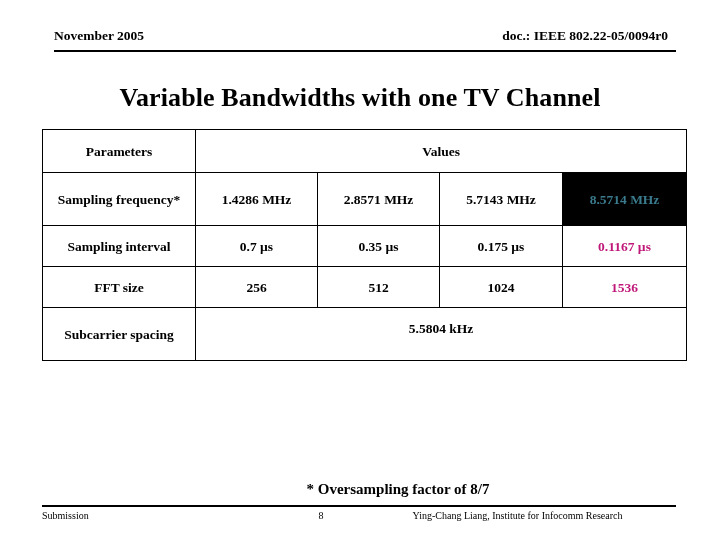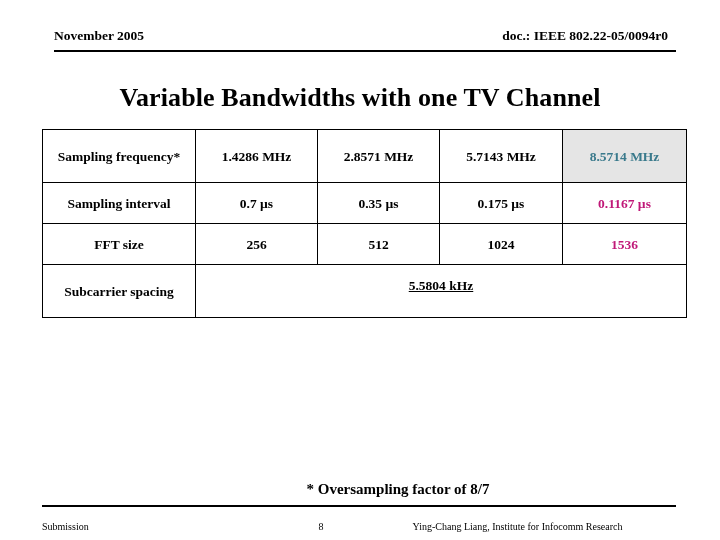--- a/index.html
+++ b/index.html
@@ -78,25 +78,25 @@
   col.c3 { width: 123px; }
   col.c4 { width: 124px; }
 
   td.hdrcell { height: 36px; }
   td.r-tall  { height: 46px; }
   td.r-mid   { height: 34px; }
   td.r-last  { height: 48px; }
 
   td.accent  { color: #c01878; font-weight: bold; }
   td.hl {
-    background: #e5e5e5;
+    background: #000000;
     color: #3a7a8c;
     font-weight: bold;
   }
-  td.merged { text-align: center; text-decoration: underline; }
+  td.merged { text-align: center; }
   td.merged .mval {
     display: block;
     margin-top: -12px;
   }
 
   
   .footnote {
     position: absolute;
     left: 0;
     top: 480px;
@@ -108,21 +108,21 @@
     margin-left: 38px;
   }
 
   
   .slide-footer {
     position: absolute;
     left: 42px;
     top: 505px;
     width: 634px;
     border-top: 2.5px solid #000;
-    padding-top: 13px;
+    padding-top: 2px;
     display: flex;
     align-items: flex-start;
     font-size: 10px;
     line-height: 13px;
   }
   .ft-left   { flex: 0 0 38%; text-align: left; }
   .ft-center { flex: 0 0 12%; text-align: center; }
   .ft-right  { flex: 1 1 auto; text-align: center; white-space: nowrap; }
 </style>
 </head>
@@ -138,20 +138,24 @@
 <div class="table-wrap">
   <table class="params">
     <colgroup>
       <col class="c0">
         <col class="c1">
         <col class="c2">
         <col class="c3">
         <col class="c4">
     </colgroup>
     <tbody>
+      <tr>
+        <td class="hdrcell">Parameters</td>
+        <td class="hdrcell" colspan="4">Values</td>
+      </tr>
 
 
       <tr>
         <td class="r-tall">Sampling frequency*</td>
         <td class="r-tall">1.4286 MHz</td>
         <td class="r-tall">2.8571 MHz</td>
         <td class="r-tall">5.7143 MHz</td>
         <td class="r-tall hl">8.5714 MHz</td>
       </tr>
 

